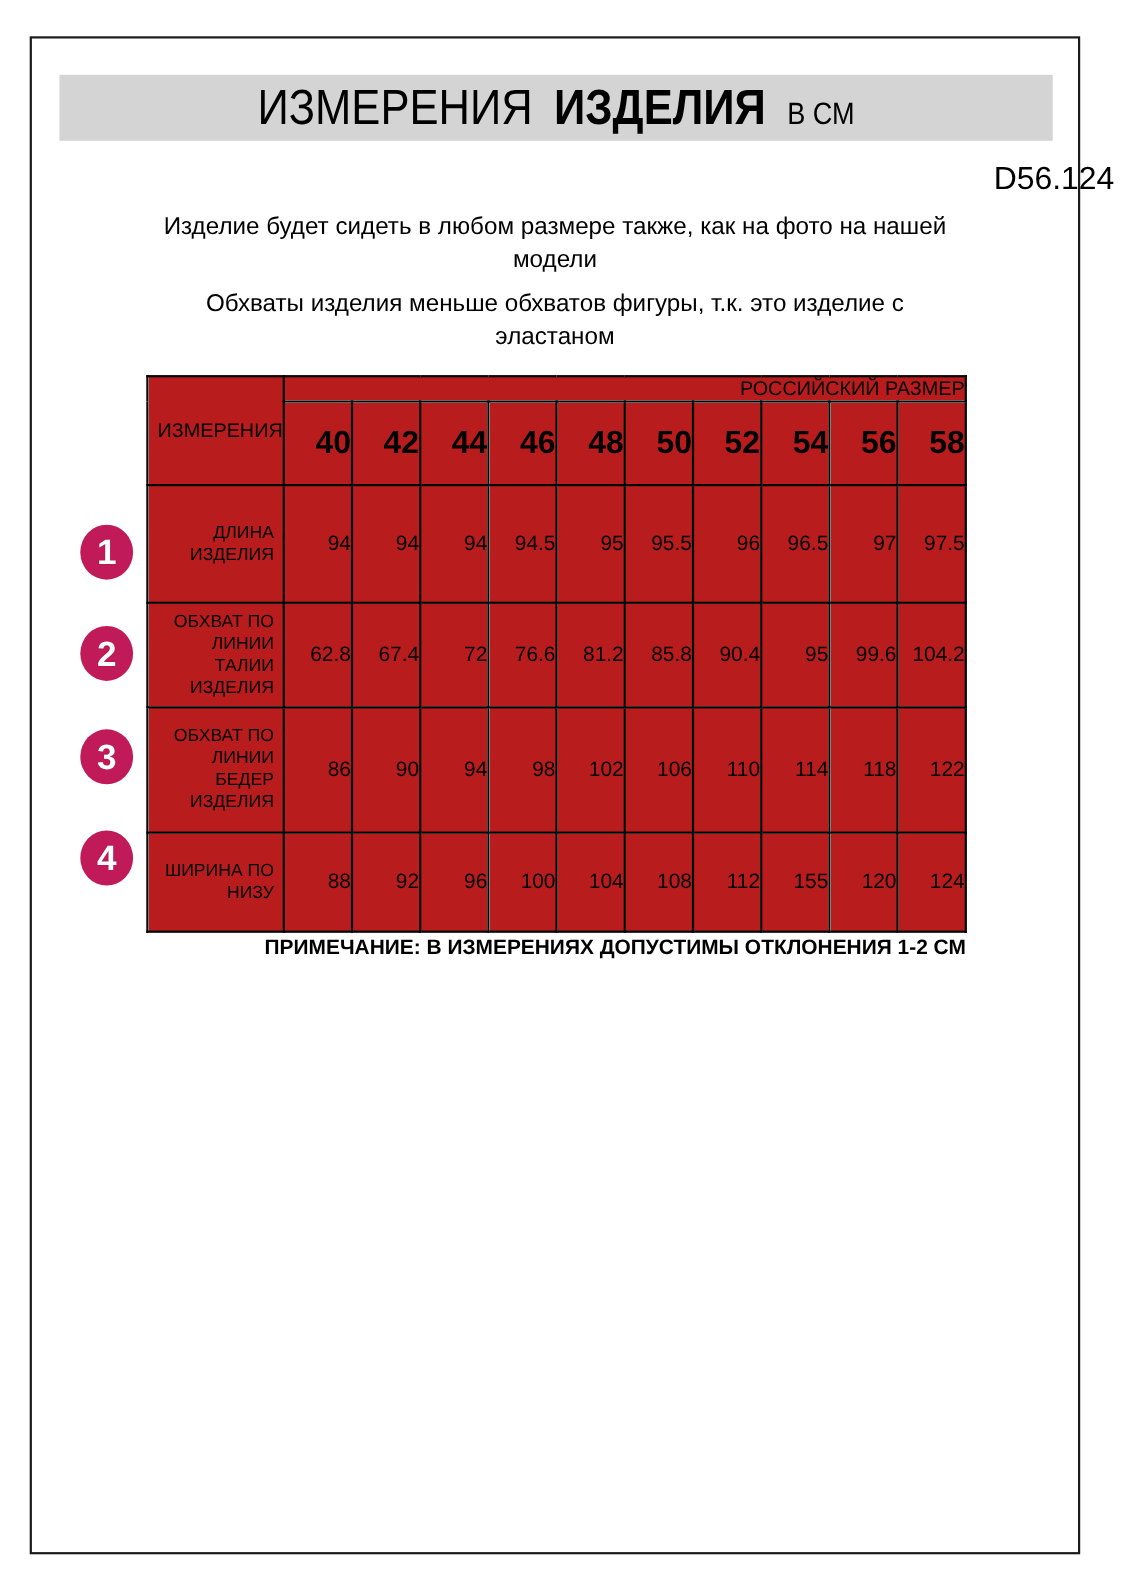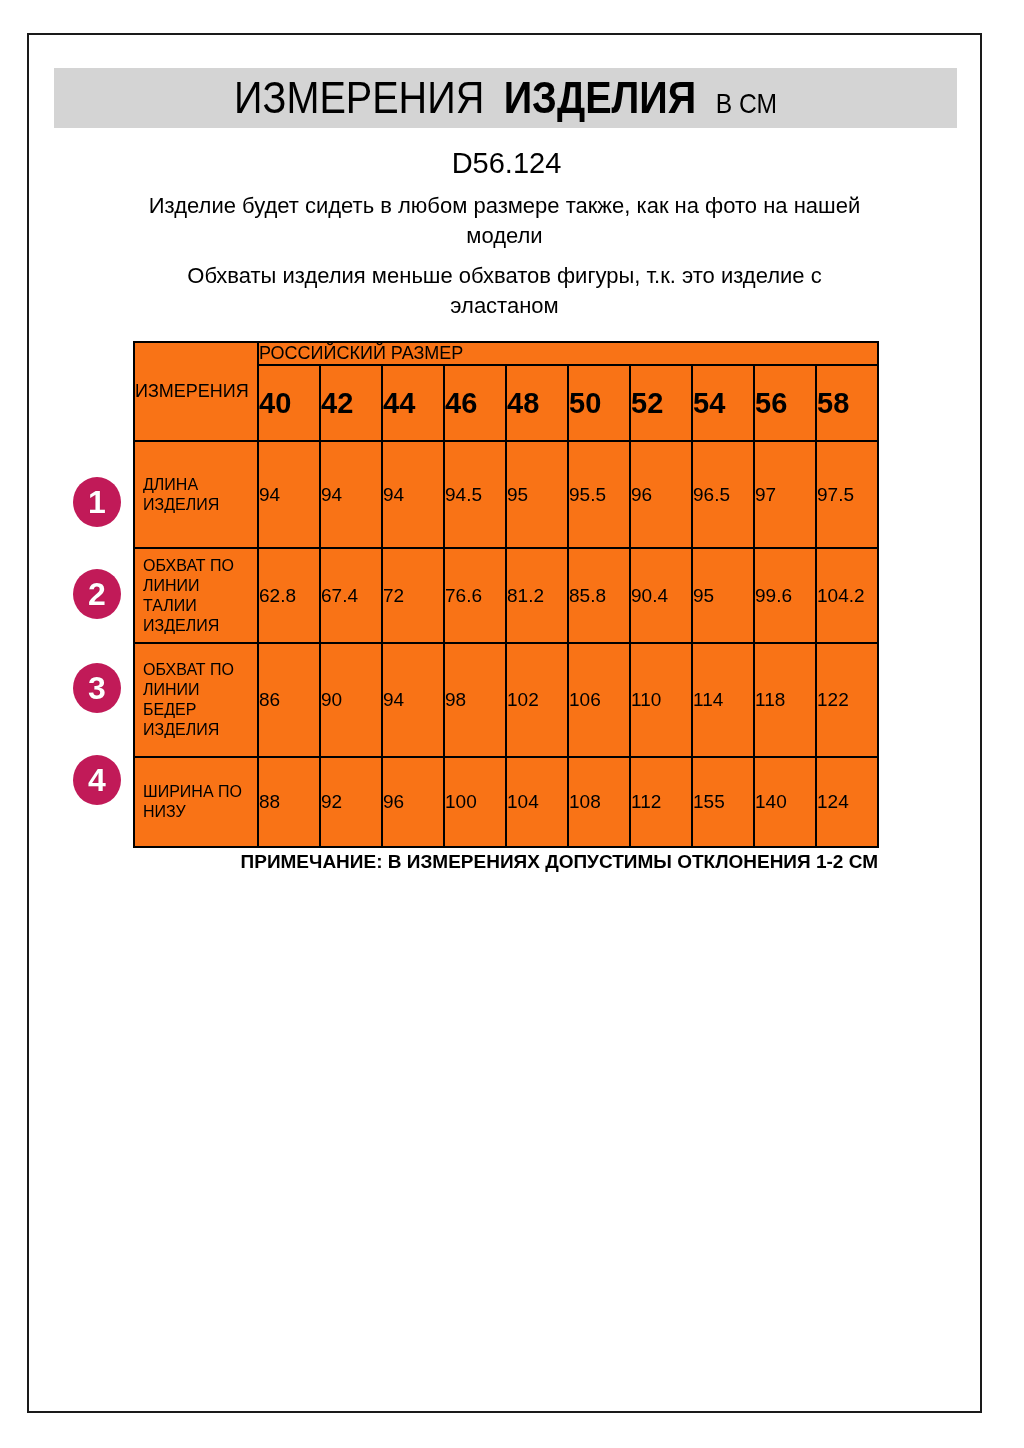--- a/index.html
+++ b/index.html
@@ -28,42 +28,42 @@
     display: flex; align-items: baseline; gap: 22px;
     transform: scaleX(0.88);
     white-space: nowrap;
   }
   .title-main  { font-size: 45px; font-weight: 400; letter-spacing: 0px; }
   .title-bold  { font-size: 45px; font-weight: 700; }
   .title-suffix{ font-size: 28px; font-weight: 400; }
   .model-code {
     position: absolute;
     left: 0; top: 147px; width: 1013px;
-    text-align: center;
+    text-align: right;
     font-size: 29px; font-weight: 400;
   }
   .intro {
     position: absolute;
     left: 132px; width: 745px;
     text-align: center;
     font-size: 22px; line-height: 30px; font-weight: 400;
   }
   .intro-p1 { top: 191px; }
   .intro-p2 { top: 261px; }
   .size-table {
     position: absolute;
     left: 133px; top: 341px;
     border-collapse: collapse;
     table-layout: fixed;
   }
   .size-table td {
     border: 2px solid #000;
-    text-align: left;
+    text-align: right;
     vertical-align: middle;
-    background: #f97316;
+    background: #b91c1c;
     overflow: hidden;
   }
   .col-label { width: 124px; }
   .col-size  { width: 62px; }
   tr.group-row  { height: 22px; }
   tr.sizes-row  { height: 76px; }
   tr.data-row-0 { height: 107px; }
   tr.data-row-1 { height: 95px; }
   tr.data-row-2 { height: 114px; }
   tr.data-row-3 { height: 90px; }
@@ -192,21 +192,21 @@
     <tr class="data-row-3">
       <td class="row-label">ШИРИНА ПО НИЗУ</td>
       <td class="value-cell">88</td>
       <td class="value-cell">92</td>
       <td class="value-cell">96</td>
       <td class="value-cell">100</td>
       <td class="value-cell">104</td>
       <td class="value-cell">108</td>
       <td class="value-cell">112</td>
       <td class="value-cell">155</td>
-      <td class="value-cell">140</td>
+      <td class="value-cell">120</td>
       <td class="value-cell">124</td>
     </tr>
   </tbody>
 </table>
 
 <div class="badge badge-1">1</div>
 <div class="badge badge-2">2</div>
 <div class="badge badge-3">3</div>
 <div class="badge badge-4">4</div>
 

